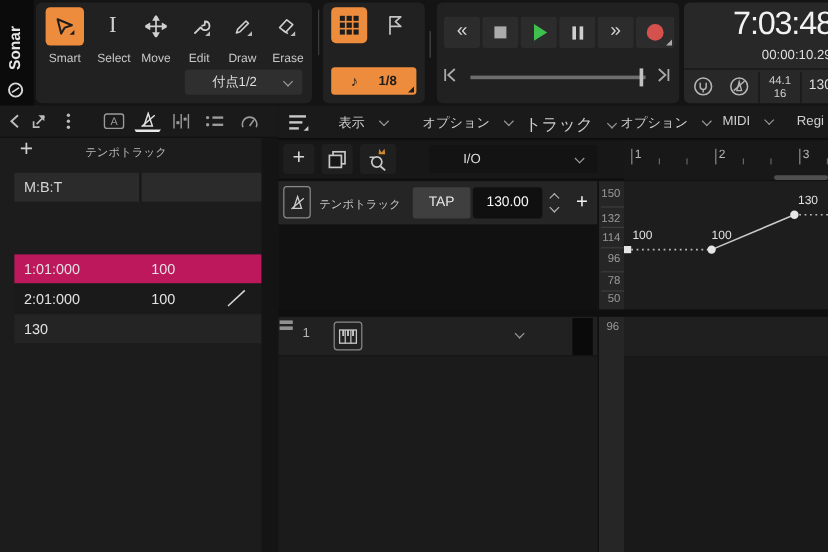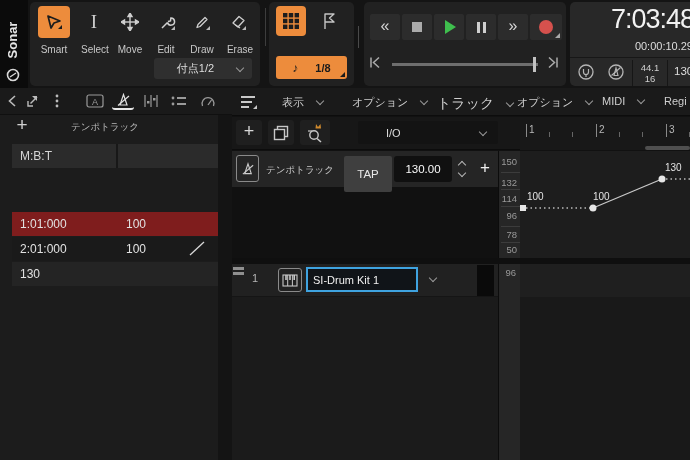--- a/index.html
+++ b/index.html
@@ -241,21 +241,21 @@
     </div>
   </div>
 
   <div style="position:absolute;left:12px;top:26px;width:20px;height:22px;font-size:19px;color:#cfcfcf;text-align:center;line-height:22px;">+</div>
   <div style="position:absolute;left:40px;top:33px;width:130px;text-align:center;font-size:9.5px;color:#b8b8b8;">テンポトラック</div>
 
   <div class="abs" style="left:12px;top:56px;width:206px;">
     <div style="display:flex;height:24px;background:#2b2b2b;margin-bottom:1px;">
       <div style="width:106px;font-size:12px;color:#d6d6d6;line-height:24px;padding-left:8px;border-right:2px solid #181818;">M:B:T</div>
     </div>
-    <div style="display:flex;height:24px;background:#7f1d1d;margin-bottom:1px;margin-top:44px;">
+    <div style="display:flex;height:24px;background:#be185d;margin-bottom:1px;margin-top:44px;">
       <div style="width:106px;font-size:12px;color:#e2e2e2;line-height:24px;padding-left:8px;">1:01:000</div>
       <div style="flex:1;font-size:12px;color:#e2e2e2;line-height:24px;padding-left:8px;">100</div>
     </div>
     <div style="display:flex;height:24px;background:#1a1a1a;margin-bottom:1px;position:relative;">
       <div style="width:106px;font-size:12px;color:#e2e2e2;line-height:24px;padding-left:8px;">2:01:000</div>
       <div style="flex:1;font-size:12px;color:#e2e2e2;line-height:24px;padding-left:8px;">100</div>
       <svg width="18" height="18" viewBox="0 0 18 18" style="position:absolute;right:12px;top:3px;">
           <line x1="2" y1="15" x2="16" y2="2" stroke="#d8d8d8" stroke-width="1.3"></line>
         </svg>
     </div>
@@ -344,21 +344,21 @@
 </div>
 
 <div class="abs" style="left:232px;top:151px;width:266px;height:36px;background:#252525;">
   <div class="abs btn" style="left:4px;top:4px;width:23px;height:27px;border:1px solid #8a8a8a;border-radius:3px;">
     <svg width="14" height="14" viewBox="0 0 15 14">
         <path d="M4,12 L7.5,1.5 L11,12 Z" fill="none" stroke="#cdcdcd" stroke-width="1.2"></path>
         <line x1="2" y1="12.5" x2="13" y2="3" stroke="#cdcdcd" stroke-width="1.2"></line>
       </svg>
   </div>
   <div style="position:absolute;left:34px;top:13px;font-size:9.5px;color:#c8c8c8;">テンポトラック</div>
-  <div class="abs btn" style="left:112px;top:5px;width:48px;height:36px;background:#3f3f3f;border-radius:2px;">
+  <div class="abs btn" style="left:112px;top:5px;width:48px;height:26px;background:#3f3f3f;border-radius:2px;">
     <span style="font-size:11.5px;color:#e8e8e8;">TAP</span>
   </div>
   <div class="abs btn" style="left:162px;top:5px;width:58px;height:26px;background:#101010;">
     <span style="font-size:11.5px;color:#fafafa;">130.00</span>
   </div>
   <div class="abs" style="left:224px;top:5px;width:14px;height:26px;">
     <span class="chev up" style="position:absolute;left:3px;top:6px;border-color:#b5b5b5;"></span>
     <span class="chev" style="position:absolute;left:3px;top:14px;border-color:#b5b5b5;"></span>
   </div>
   <div class="abs btn" style="left:242px;top:5px;width:22px;height:26px;">
@@ -403,21 +403,20 @@
   <div class="abs btn" style="left:46px;top:4px;width:24px;height:24px;border:1px solid #8a8a8a;border-radius:3px;">
     <svg width="16" height="13" viewBox="0 0 16 13">
         <rect x="1" y="1" width="14" height="11" fill="none" stroke="#c8c8c8" stroke-width="1.1"></rect>
         <line x1="5.7" y1="1" x2="5.7" y2="12" stroke="#c8c8c8" stroke-width="1"></line>
         <line x1="10.4" y1="1" x2="10.4" y2="12" stroke="#c8c8c8" stroke-width="1"></line>
         <line x1="4" y1="1" x2="4" y2="6" stroke="#c8c8c8" stroke-width="1.6"></line>
         <line x1="8" y1="1" x2="8" y2="6" stroke="#c8c8c8" stroke-width="1.6"></line>
         <line x1="12.2" y1="1" x2="12.2" y2="6" stroke="#c8c8c8" stroke-width="1.6"></line>
       </svg>
   </div>
-  <input readonly="" style="position: absolute; left: 74px; top: 3px; width: 112px; height: 25px; background: rgb(16, 20, 24); border: 2px solid rgb(63, 163, 224); color: rgb(240, 240, 240); font-size: 11px; font-family: &quot;Liberation Sans&quot;, sans-serif; padding: 0px 5px;" value="SI-Drum Kit 1">
   <span class="chev" style="position:absolute;left:198px;top:11px;"></span>
   <div class="abs" style="left:245px;top:1px;width:17px;height:31px;background:#0a0a0a;"></div>
 </div>
 
 <div class="abs" style="left:498px;top:264px;width:22px;height:196px;background:#262626;border-left:1px solid #0c0c0c;">
   <div style="position:absolute;right:4px;top:3px;font-size:9.5px;color:#999;">96</div>
 </div>
 
 <div class="abs" style="left:520px;top:264px;width:170px;height:33px;background:#1f1f1f;"></div>
 <div class="abs" style="left:520px;top:297px;width:170px;height:163px;background:#191919;"></div>

